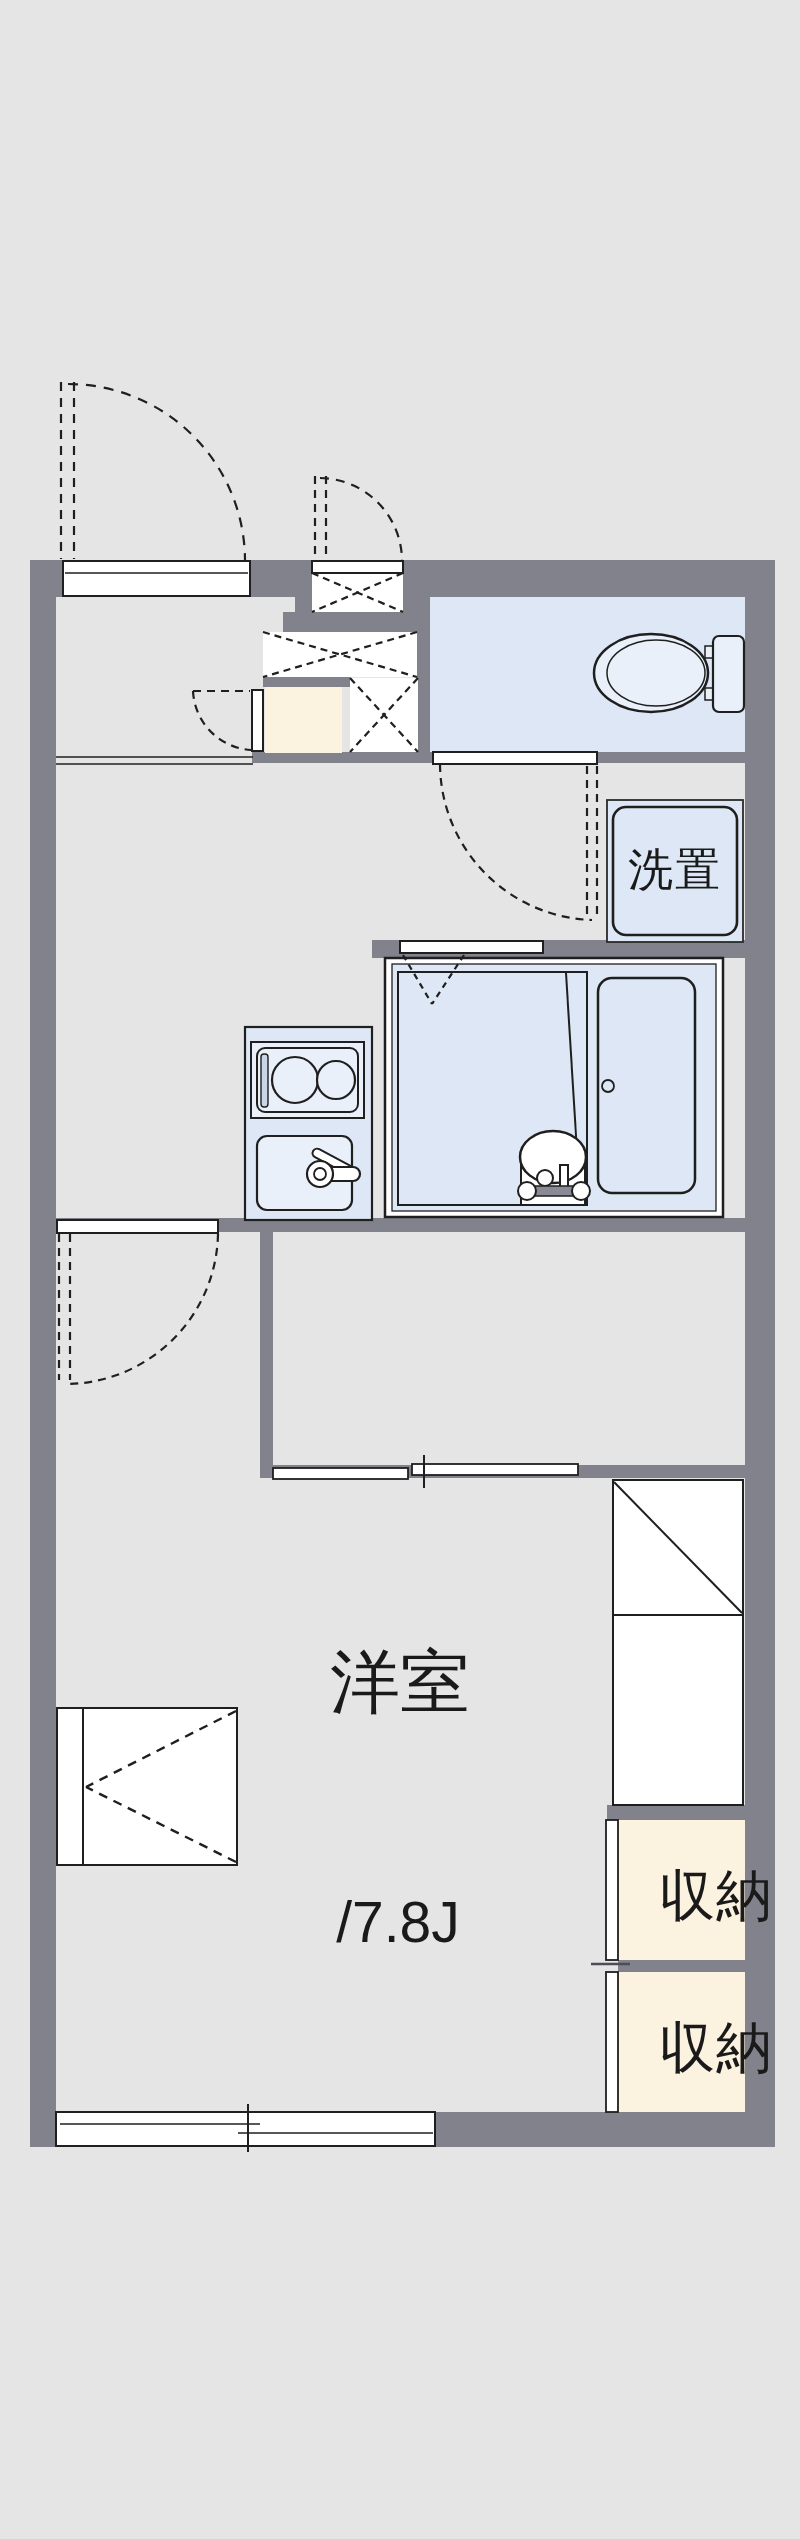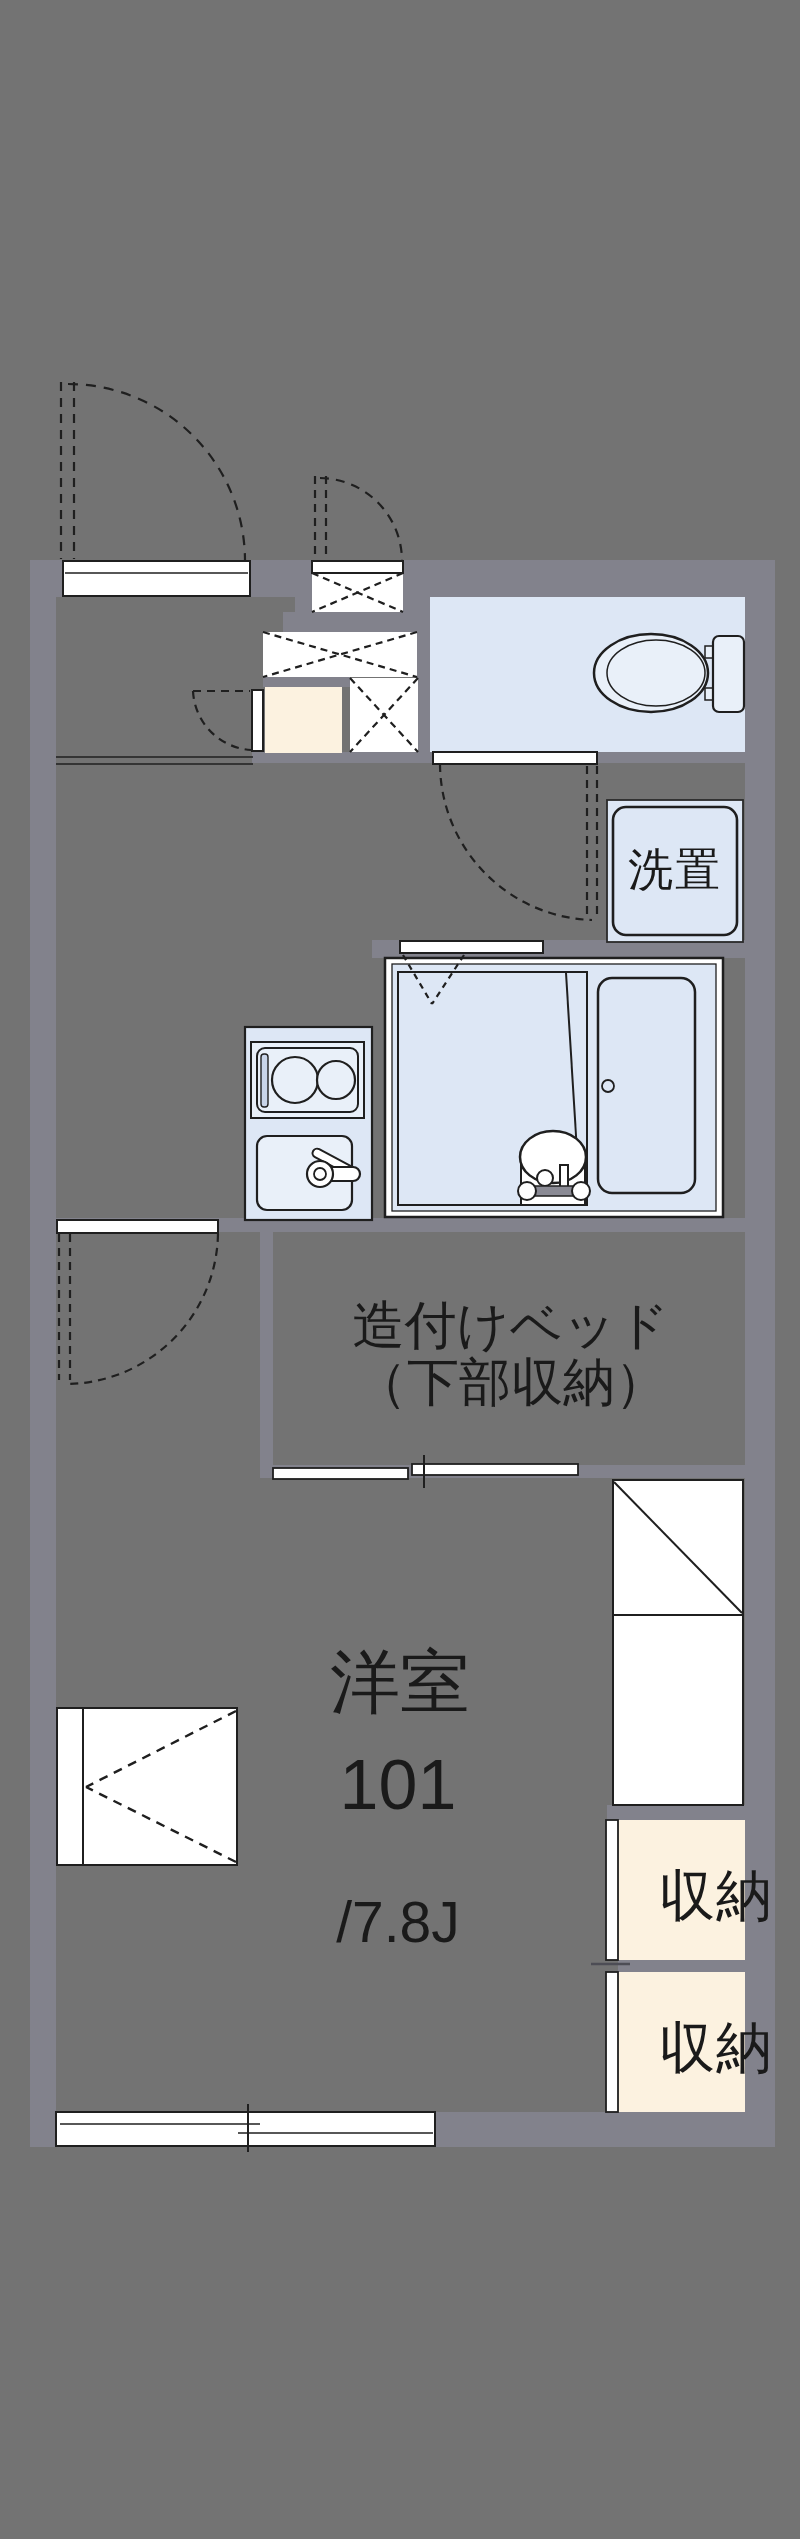--- a/index.html
+++ b/index.html
@@ -1,17 +1,17 @@
 <!DOCTYPE html>
 <html><head>
 <meta charset="utf-8">
 <style>
   html,body{margin:0;padding:0;background:#ffffff;}
   #canvas{
-    position:relative;width:800px;height:2539px;background:#737373;overflow:hidden;
+    position:relative;width:800px;height:2539px;background:#e5e5e5;overflow:hidden;
     font-family:"Liberation Sans","DejaVu Sans",sans-serif;color:#1a1a1a;
   }
   #plan-svg{position:absolute;left:0;top:0;}
   .lbl{position:absolute;transform:translateX(-50%);white-space:nowrap;
        color:#1a1a1a;text-align:center;line-height:1.06;}
   .lbl-main-room{font-size:70px;}
   .lbl-room-number{font-size:70px;}
   .lbl-area{font-size:57px;}
   .lbl-bed{font-size:52px;line-height:1.1;}
   .lbl-laundry{font-size:45px;letter-spacing:2px;}
@@ -205,25 +205,20 @@
   <g>
     <rect x="56" y="2112" width="379" height="34" fill="#ffffff" stroke="#1f1f1f" stroke-width="2"></rect>
     <line x1="60" y1="2124" x2="260" y2="2124" stroke="#1f1f1f" stroke-width="1.6"></line>
     <line x1="238" y1="2133" x2="433" y2="2133" stroke="#1f1f1f" stroke-width="1.6"></line>
     <line x1="248" y1="2104" x2="248" y2="2152" stroke="#1f1f1f" stroke-width="2"></line>
   </g>
 </svg>
 
 <div class="lbl lbl-laundry" style="left:675px;top:846px;">洗置</div>
 
-<div class="lbl lbl-bed" style="left:511px;top:1297px;">
-  <div>造付けベッド</div>
-  <div>（下部収納）</div>
-</div>
 
 <div class="lbl lbl-main-room" style="left:400px;top:1645px;">洋室</div>
-<div class="lbl lbl-room-number" style="left:398px;top:1748px;">101</div>
 <div class="lbl lbl-area" style="left:398px;top:1892px;">/7.8J</div>
 
 <div class="lbl lbl-storage" style="left:681px;top:1866px;">収納</div>
 <div class="lbl lbl-storage" style="left:681px;top:2018px;">収納</div>
 
 </div>
 
 </body></html>

